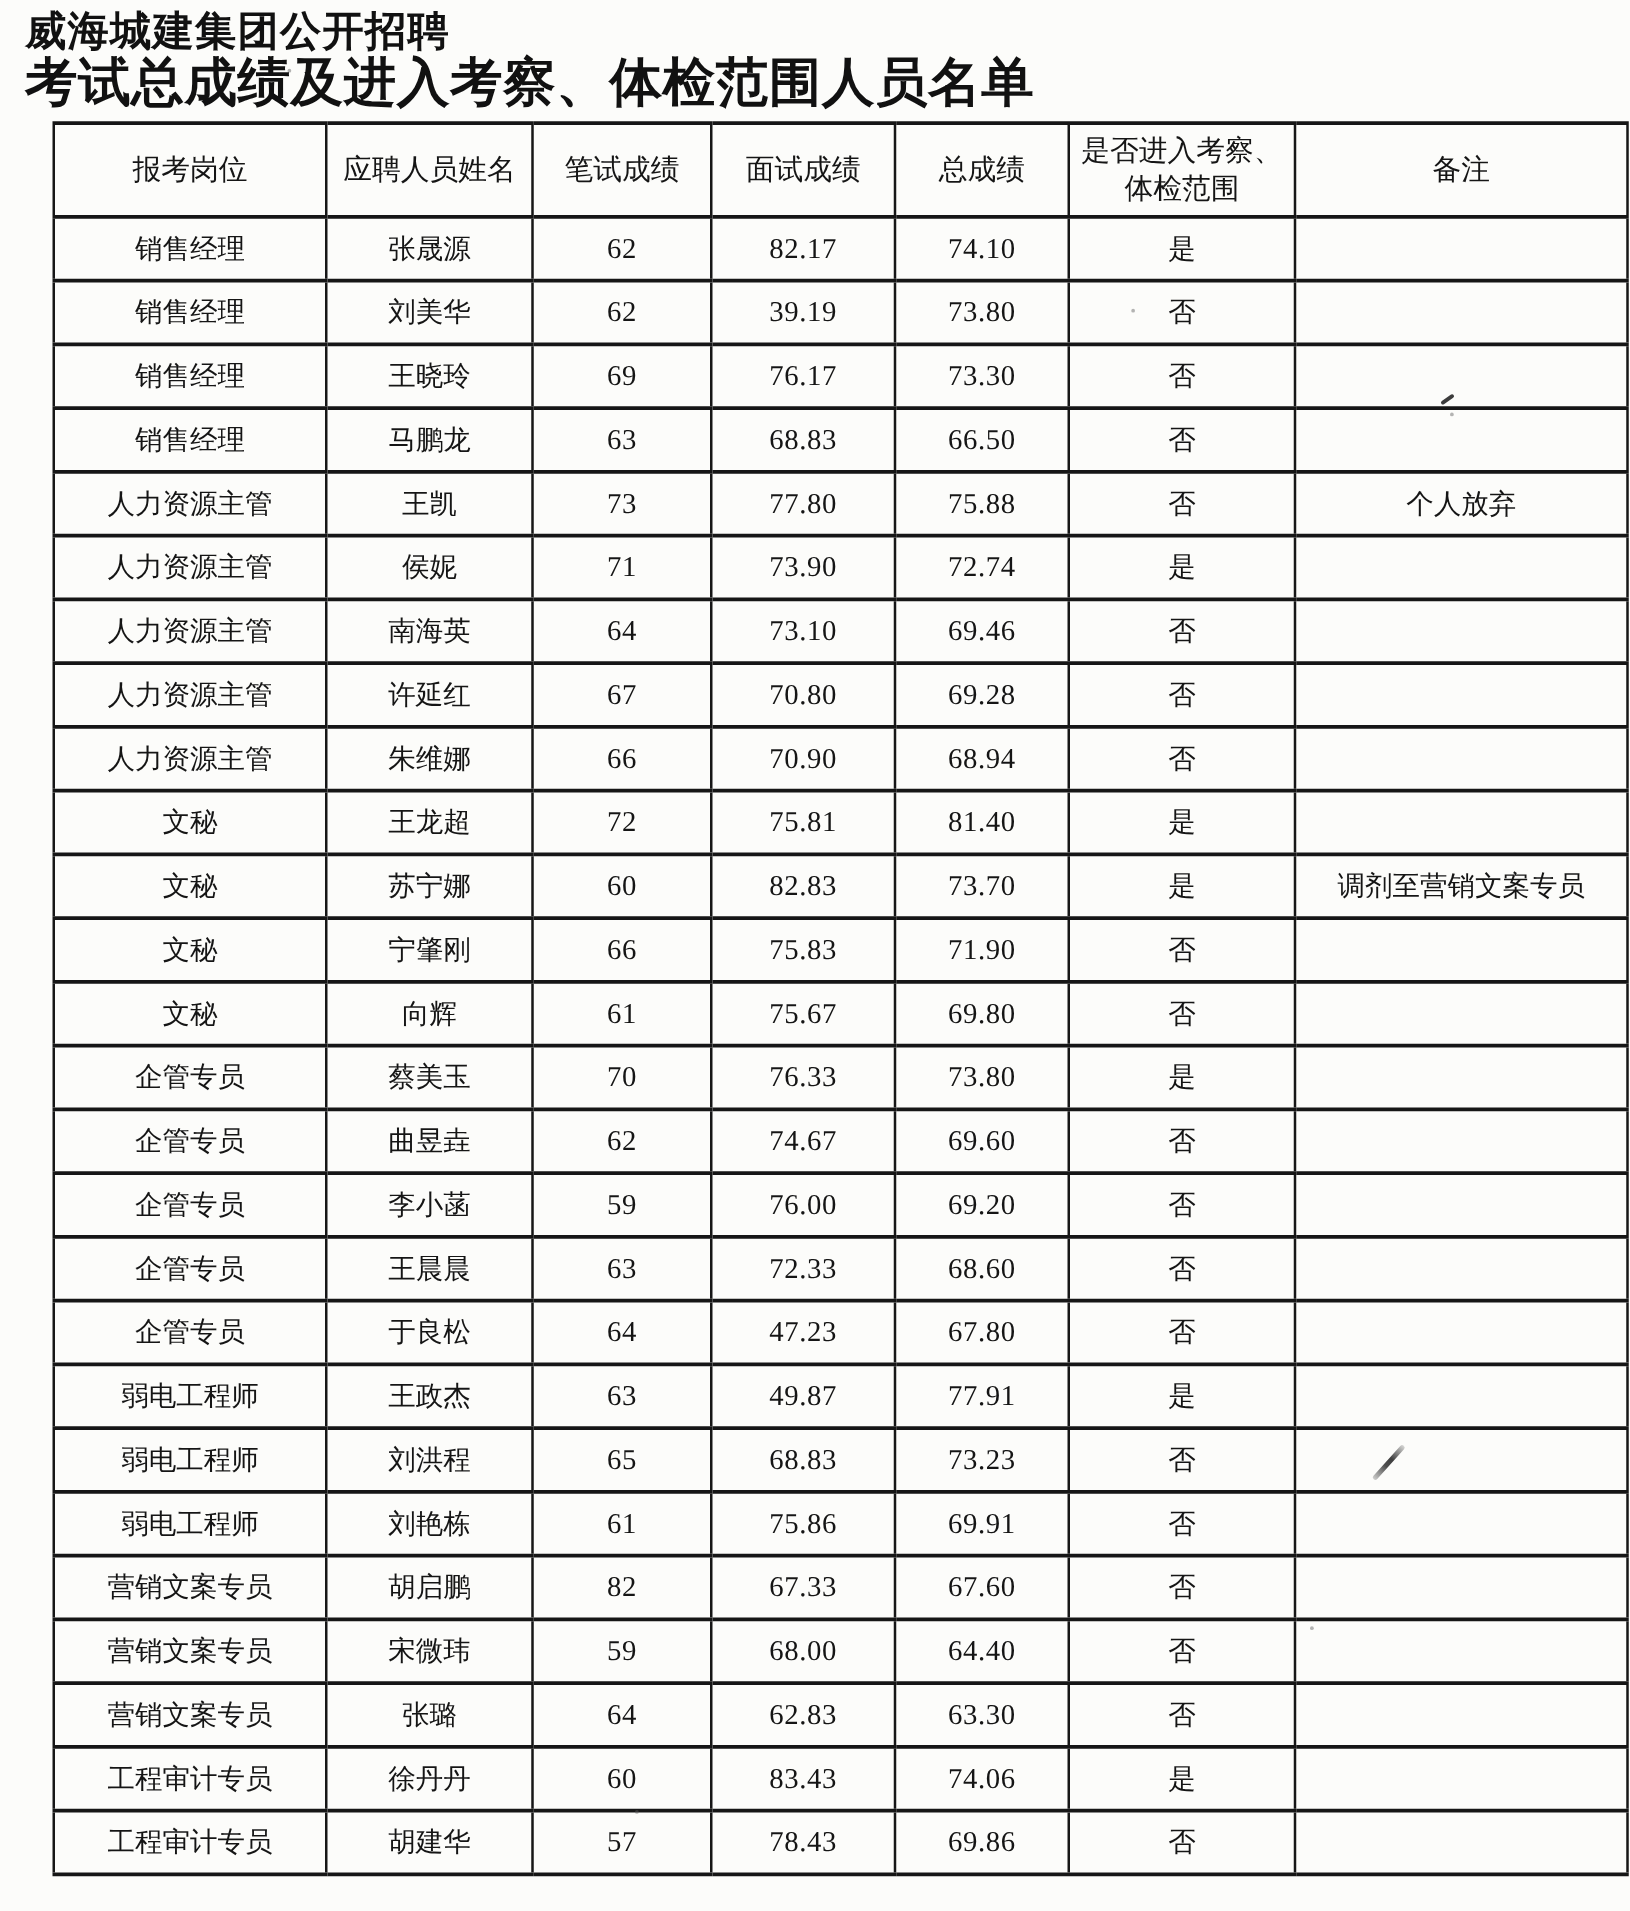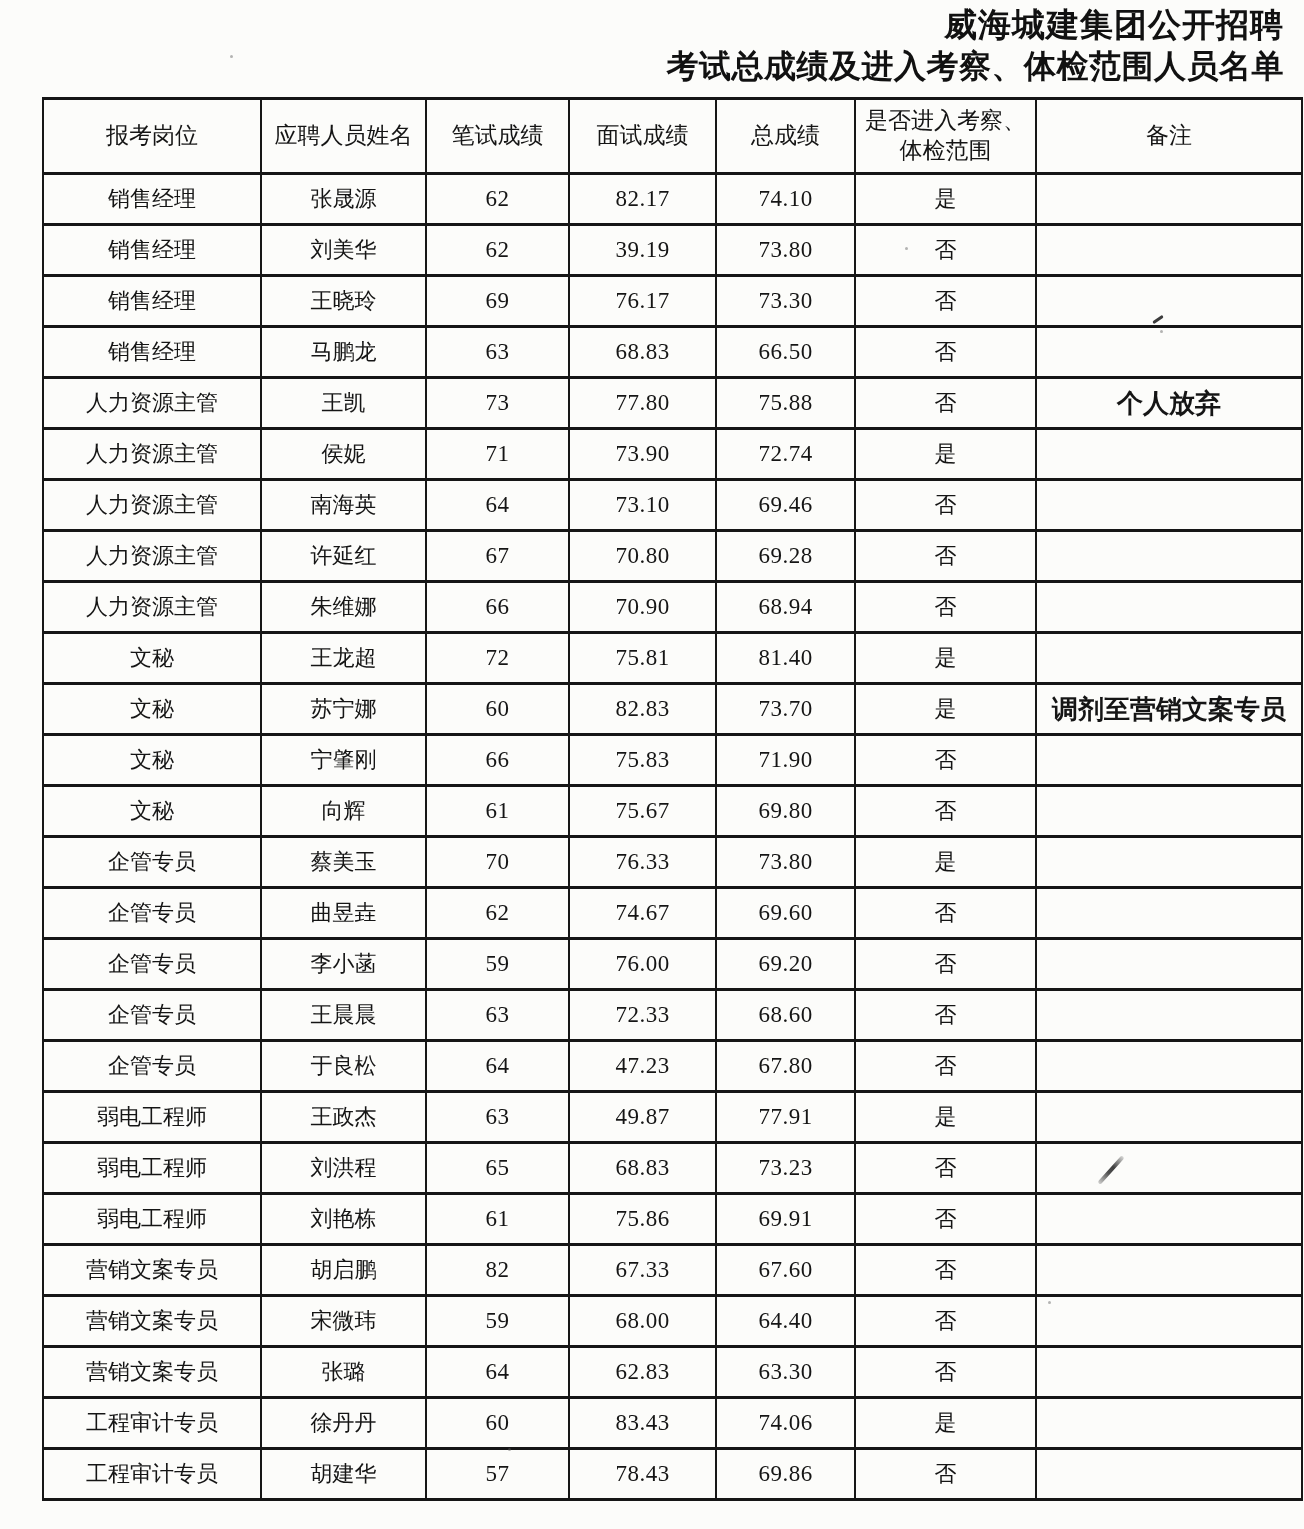--- a/index.html
+++ b/index.html
@@ -9,27 +9,28 @@
     font-family: "Liberation Serif", "DejaVu Serif", serif;
     color: #151515;
     position: relative;
     overflow: hidden;
   }
   .page { position: absolute; inset: 0; }
 
   .title-block {
     position: absolute;
     top: 4px; left: 0; right: 20px;
-    text-align: right;
+    text-align: left;
     font-family: "Liberation Sans", "DejaVu Sans", sans-serif;
     font-weight: 700;
     color: #111;
+    padding-left: 20px;
   }
   .title-line1 { font-size: 33px; line-height: 42px; letter-spacing: 1px; }
-  .title-line2 { font-size: 32px; line-height: 40px; letter-spacing: 0.5px; }
+  .title-line2 { font-size: 42px; line-height: 40px; letter-spacing: 0.5px; }
 
   table.score-table {
     position: absolute;
     left: 42px; top: 97px;
     width: 1259px;
     border-collapse: collapse;
     table-layout: fixed;
     background: transparent;
   }
   .score-table th, .score-table td {
@@ -49,21 +50,21 @@
     line-height: 30px;
   }
   .score-table tbody td {
     height: 48px;
     font-size: 22px;
   }
   .score-table td.num {
     font-size: 23px;
     letter-spacing: 0.5px;
   }
-  .score-table td.remark-cell { font-size: 26px; font-weight: bold; }
+  .score-table td.remark-cell { font-size: 22px; }
 
   
   .artifact { position: absolute; pointer-events: none; }
   .pen-slash {
     left: 1093px; top: 1168px;
     width: 36px; height: 4px;
     background: linear-gradient(90deg, rgba(70,70,70,0.25), #4d4d4d 40%, #3f3f3f 60%, rgba(70,70,70,0.2));
     border-radius: 3px;
     transform: rotate(-48deg);
   }

